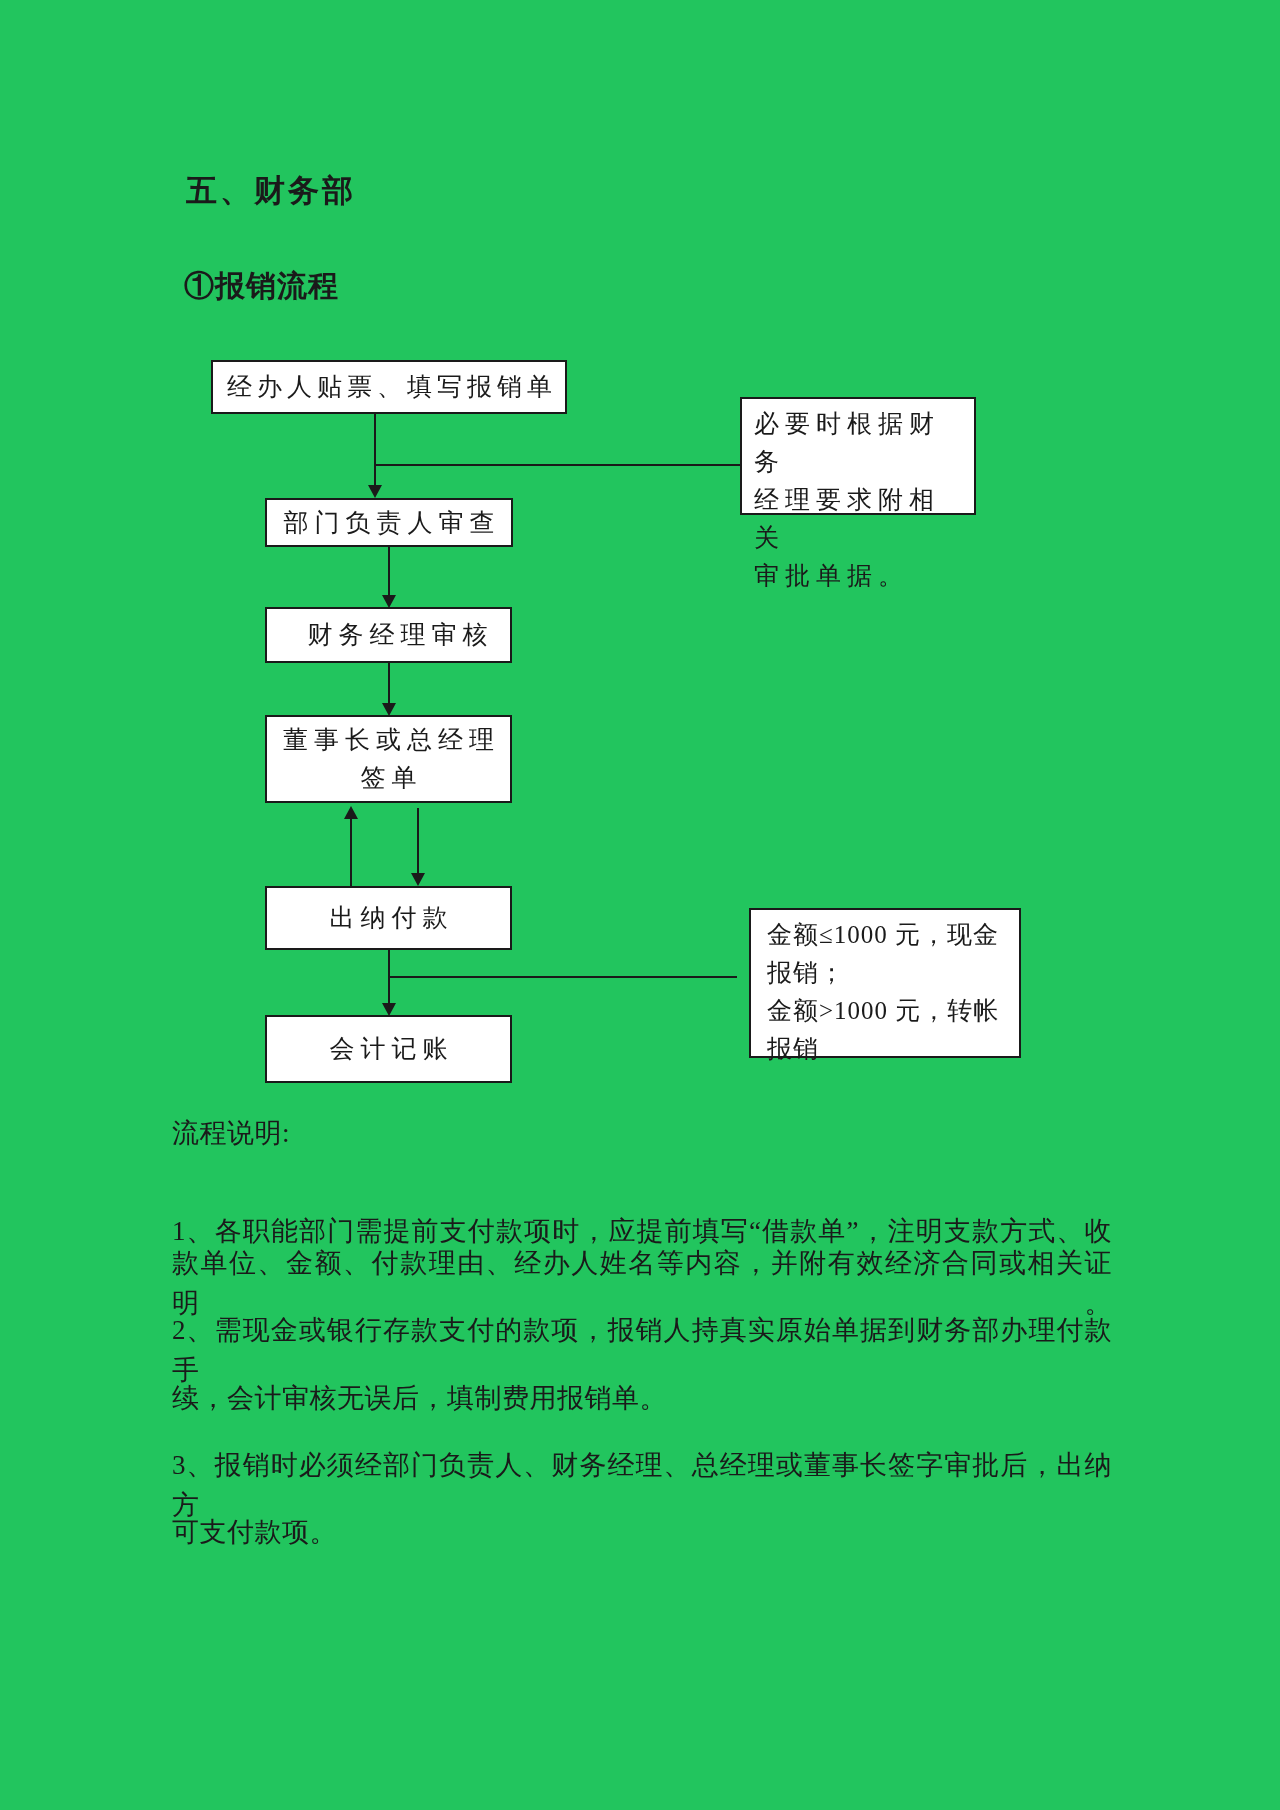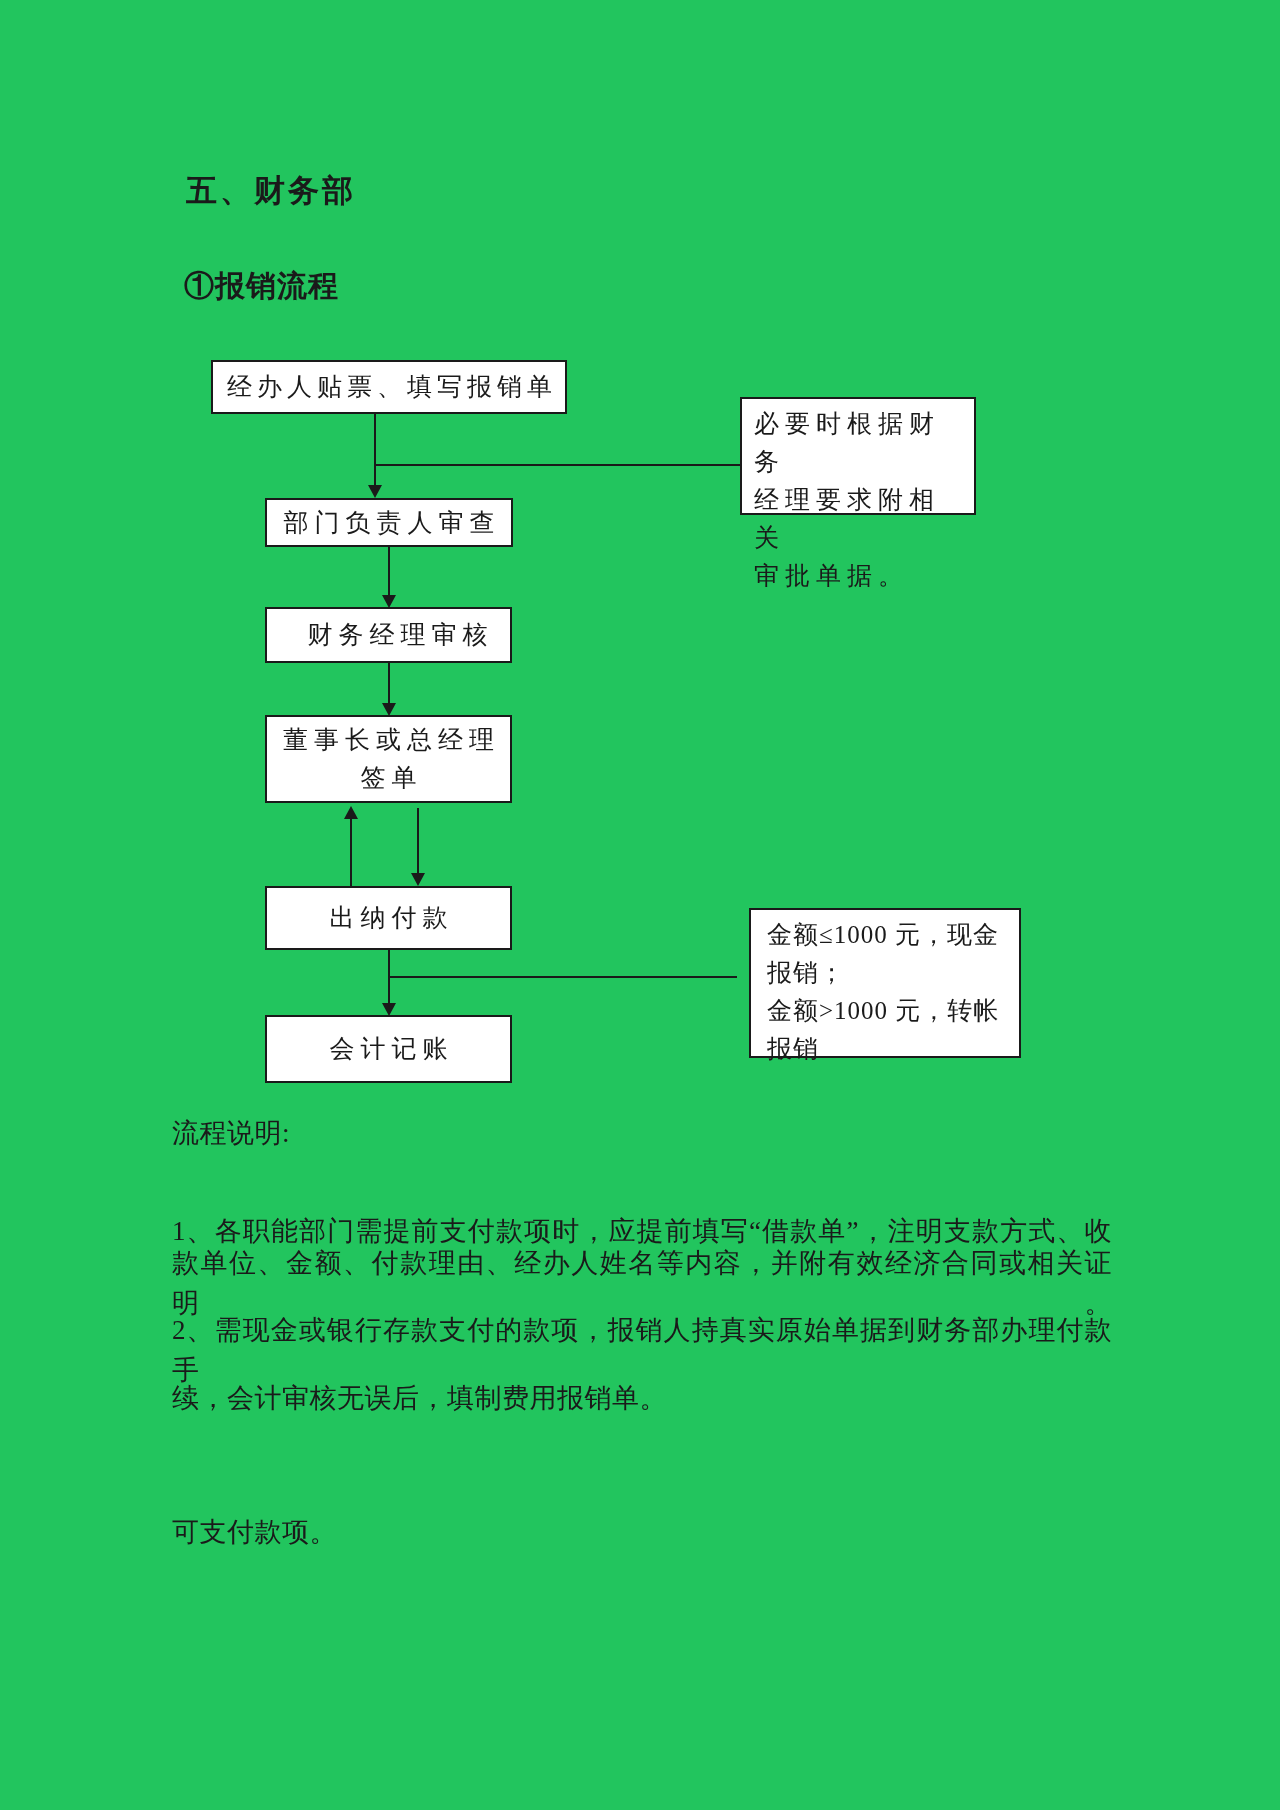--- a/index.html
+++ b/index.html
@@ -135,15 +135,16 @@
     <div class="fc-line" style="left:388px; top:976px; width:349px; height:2px;"></div>
 
   </div>
 
   <div class="body-line" style="top:1113px;">流程说明:</div>
 
   <div class="body-line justify" style="top:1175px;margin-top:36px;">1、各职能部门需提前支付款项时，应提前填写“借款单”，注明支款方式、收</div>
   <div class="body-line justify" style="top:1243px;">款单位、金额、付款理由、经办人姓名等内容，并附有效经济合同或相关证明。</div>
   <div class="body-line justify" style="top:1310px;">2、需现金或银行存款支付的款项，报销人持真实原始单据到财务部办理付款手</div>
   <div class="body-line" style="top:1378px;">续，会计审核无误后，填制费用报销单。</div>
+  <div class="body-line justify" style="top:1445px;">3、报销时必须经部门负责人、财务经理、总经理或董事长签字审批后，出纳方</div>
   <div class="body-line" style="top:1512px;">可支付款项。</div>
 
 </div>
 
 </body></html>

